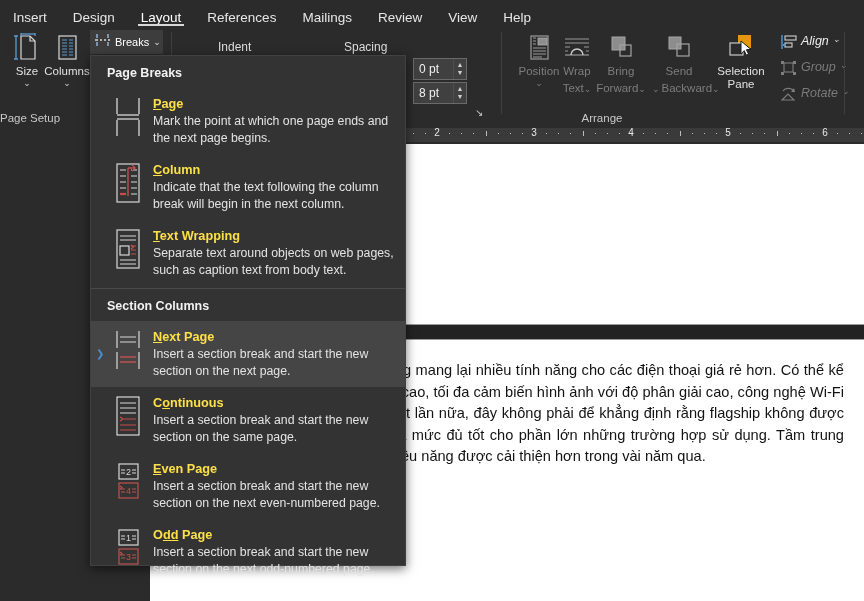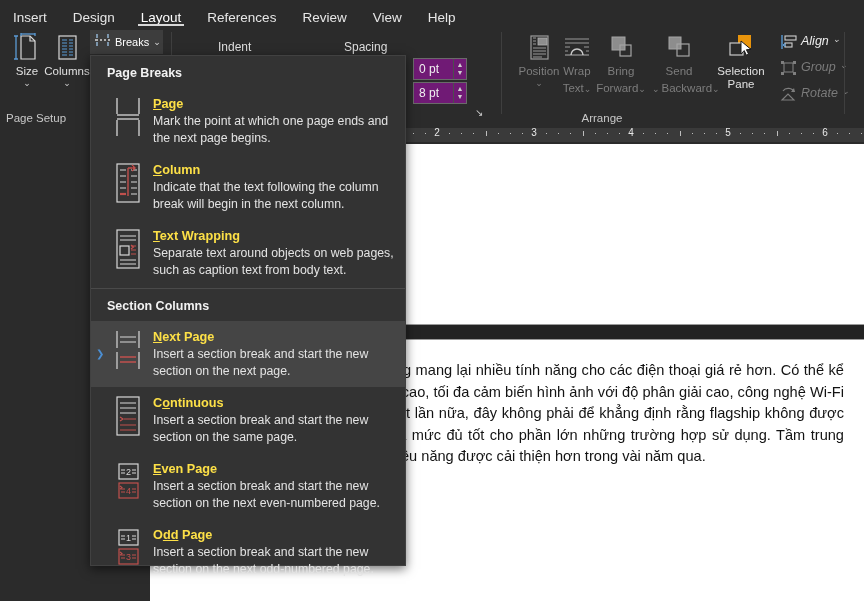--- a/index.html
+++ b/index.html
@@ -69,21 +69,21 @@
   .breaks-btn .lbl { font-size: 11px; color: #ffffff; }
   .breaks-btn .caret { font-size: 9px; color: #dcdcdc; }
 
   .minilabel {
     position: absolute; font-size: 12px; color: #dedede; white-space: nowrap;
   }
 
   
   .spinbox {
     position: absolute; width: 54px; height: 22px;
-    border: 1px solid #6a6a6a; background: #701a75;
+    border: 1px solid #6a6a6a; background: #404040;
     display: flex; align-items: center;
   }
   .spinbox .val { font-size: 12px; color: #f0f0f0; padding-left: 5px; flex: 1; }
   .spinbox .arrows {
     width: 13px; height: 100%;
     display: flex; flex-direction: column; align-items: center; justify-content: center;
     border-left: 1px solid #4e4e4e; color: #d0d0d0; font-size: 7px; line-height: 8px;
   }
   .dlg-launcher {
     position: absolute; width: 12px; height: 12px;
@@ -180,20 +180,21 @@
 </head>
 <body>
 
 <div id="app">
 
   <div class="tabbar">
     <div class="tab"><span>Insert</span></div>
     <div class="tab"><span>Design</span></div>
     <div class="tab active"><span>Layout</span></div>
     <div class="tab"><span>References</span></div>
+    <div class="tab"><span>Mailings</span></div>
     <div class="tab"><span>Review</span></div>
     <div class="tab"><span>View</span></div>
     <div class="tab"><span>Help</span></div>
   </div>
 
   <div class="ribbon">
 
     <div class="ribbon-group" style="left:0;width:172px;">
       <div class="bigbtn" style="left:0;">
         <div class="ic">
@@ -229,21 +230,21 @@
           <svg width="17" height="17" viewBox="0 0 17 17">
             <path d="M3 2 v4 M14 2 v4" stroke="#9fc6e8" stroke-width="1.3"></path>
             <path d="M1 8 h3 M6 8 h2 M10 8 h2 M14 8 h2" stroke="#d8d8d8" stroke-width="1.3"></path>
             <path d="M3 10 v4 M14 10 v4" stroke="#9fc6e8" stroke-width="1.3"></path>
           </svg>
         </span>
         <span class="lbl">Breaks</span>
         <span class="caret">⌄</span>
       </div>
 
-      <div class="grp-label" style="left:0;width:86px;text-align:left;padding-left:6px;margin-top:20px;">Page Setup</div>
+      <div class="grp-label" style="left:0;width:86px;text-align:left;margin-top:20px;">Page Setup</div>
       <div class="grp-sep" style="left:171px;"></div>
     </div>
 
     <div class="ribbon-group" style="left:172px;width:330px;">
       <div class="minilabel" style="left:46px;top:12px;">Indent</div>
       <div class="minilabel" style="left:172px;top:12px;">Spacing</div>
 
       <div class="spinbox" style="left:241px;top:30px;">
         <span class="val">0 pt</span>
         <span class="arrows">▲<br>▼</span>

